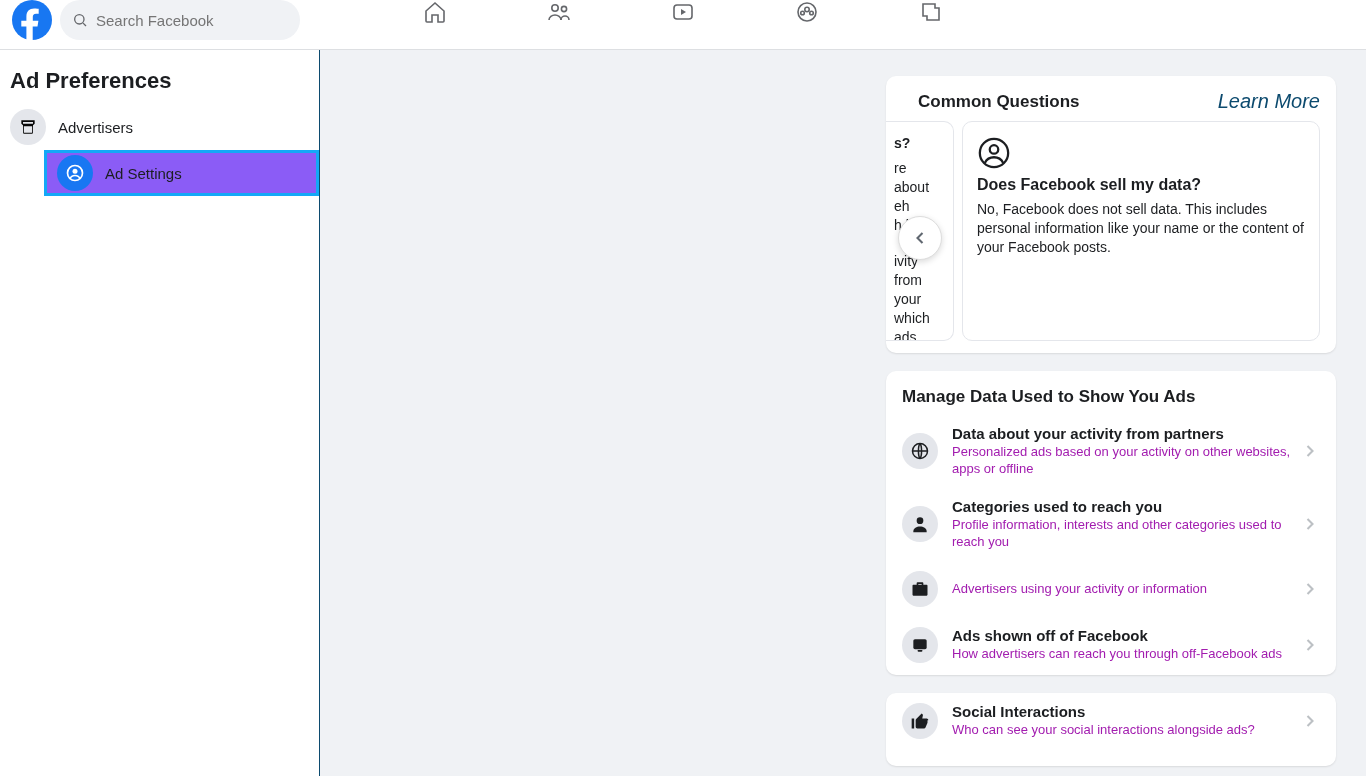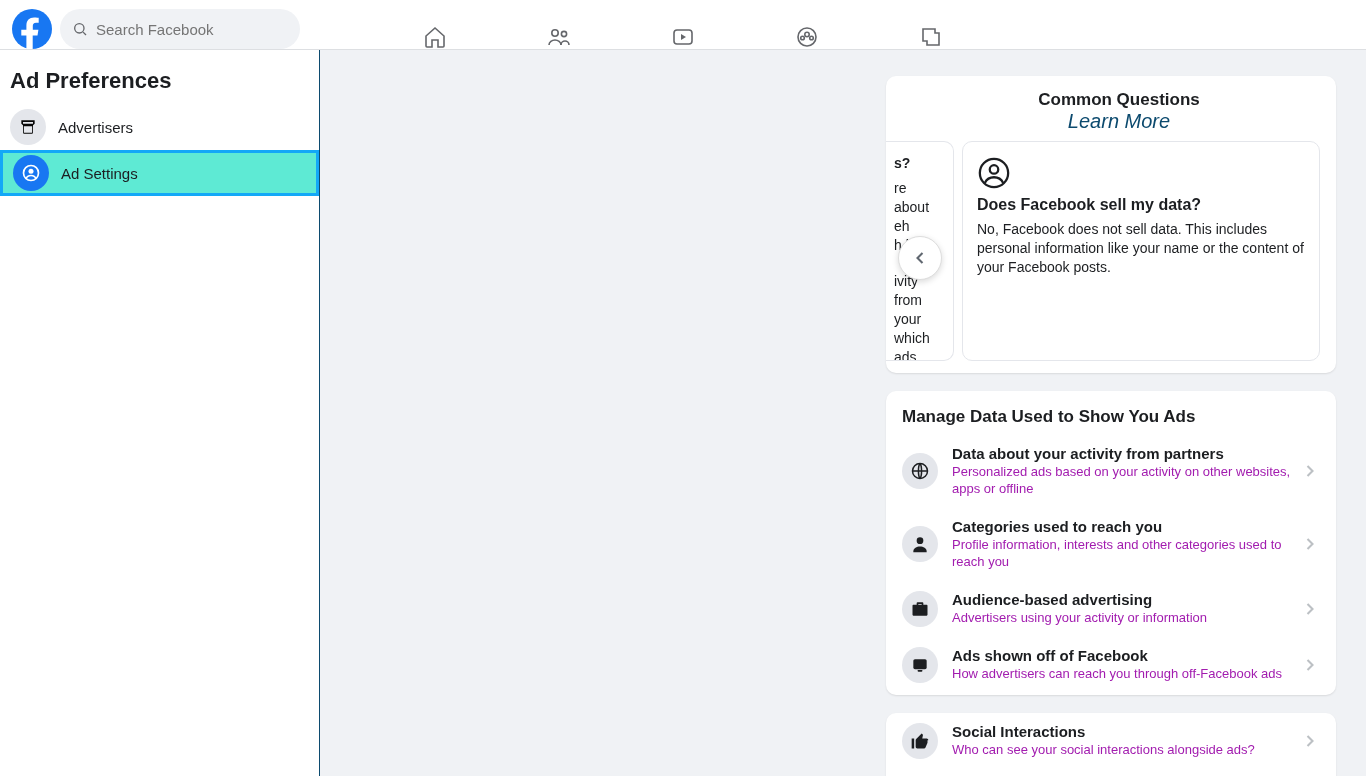--- a/index.html
+++ b/index.html
@@ -10,21 +10,21 @@
     height: 776px;
     overflow: hidden;
     color: #1c1e21;
   }
   
   .header {
     height: 50px;
     background: #ffffff;
     border-bottom: 1px solid #dddfe2;
     display: flex;
-    align-items: flex-end;
+    align-items: flex-start;
     position: relative;
     z-index: 10;
   }
   .logo {
     width: 40px; height: 40px;
     margin: 0 8px 0 12px;
     border-radius: 50%;
   }
   .search-box {
     display: flex;
@@ -77,23 +77,24 @@
   .side-item .icon-circle {
     width: 36px; height: 36px;
     border-radius: 50%;
     background: #e4e6eb;
     display: flex; align-items: center; justify-content: center;
     margin-right: 12px;
     color: #050505;
   }
   .side-item span { font-size: 15px; font-weight: 500; }
   .side-item.active {
-    background: #5eead4;
+    background: #8b5cf6;
     border: 3px solid #13a8f7;
     border-radius: 0;
+    margin-left: 44px;
   }
   .side-item.active .icon-circle {
     background: #1877f2;
     color: #fff;
   }
 
   
   .main {
     flex: 1;
     position: relative;
@@ -111,21 +112,20 @@
   .card {
     background: #fff;
     border-radius: 10px;
     box-shadow: 0 1px 2px rgba(0,0,0,0.1);
   }
 
   
   .cq-header {
     display: flex; justify-content: space-between; align-items: center;
     padding: 14px 16px 8px 32px;
-    flex-direction: column;
   }
   .cq-header .title { font-size: 17px; font-weight: 600; }
   .cq-header .learn { color: #0c4a6e; font-size: 20px; font-weight: 500; cursor: pointer; font-style: italic; }
   .cq-body {
     position: relative;
     padding: 0 16px 12px 0;
     display: flex;
     height: 232px;
     overflow: hidden;
   }
@@ -356,21 +356,20 @@
             </div>
         </div>
 
         <div class="row">
           <div class="row-icon">
             <svg width="20" height="20" viewBox="0 0 24 24" fill="currentColor">
                 <path d="M9 4h6a1 1 0 0 1 1 1v2h4a1 1 0 0 1 1 1v11a1 1 0 0 1-1 1H4a1 1 0 0 1-1-1V8a1 1 0 0 1 1-1h4V5a1 1 0 0 1 1-1zm1 3h4V6h-4v1z"></path>
               </svg>
           </div>
           <div class="row-text">
-            <div class="row-title">Audience-based advertising</div>
             <div class="row-sub">Advertisers using your activity or information</div>
           </div>
           <div class="chev">
               <svg width="20" height="20" viewBox="0 0 24 24" fill="none" stroke="currentColor" stroke-width="2.5">
                 <polyline points="9 18 15 12 9 6"></polyline>
               </svg>
             </div>
         </div>
 
         <div class="row">

